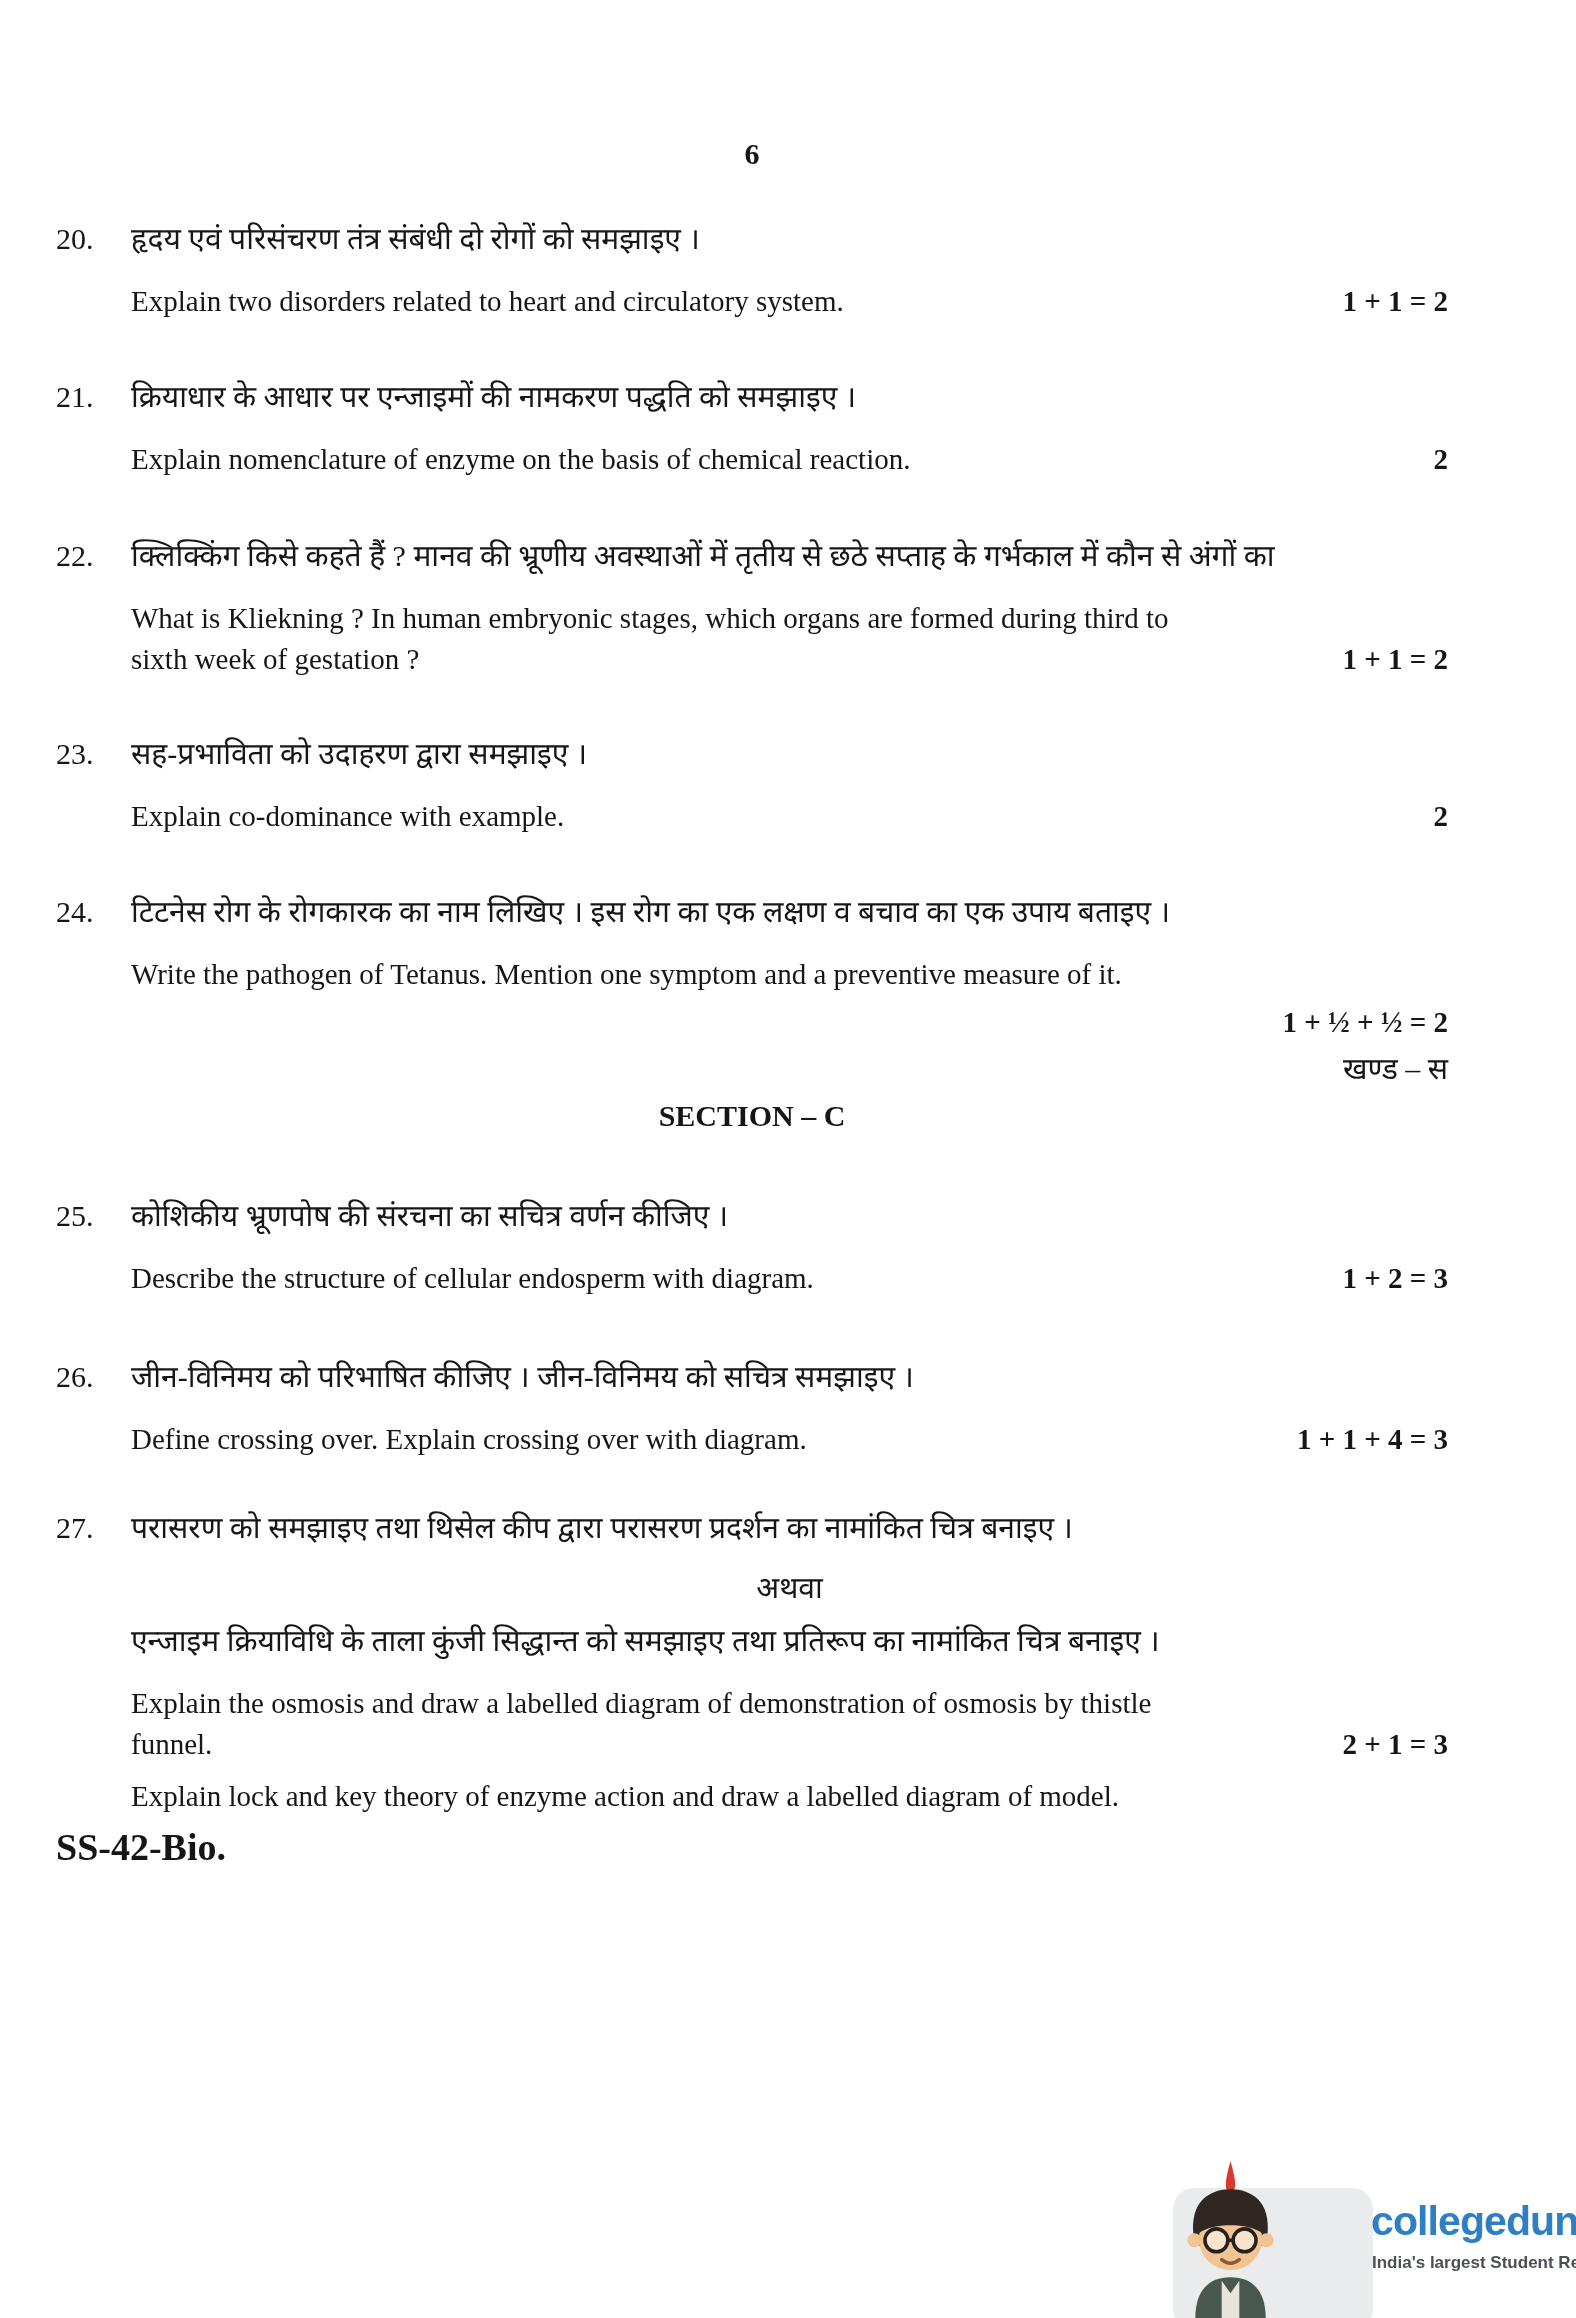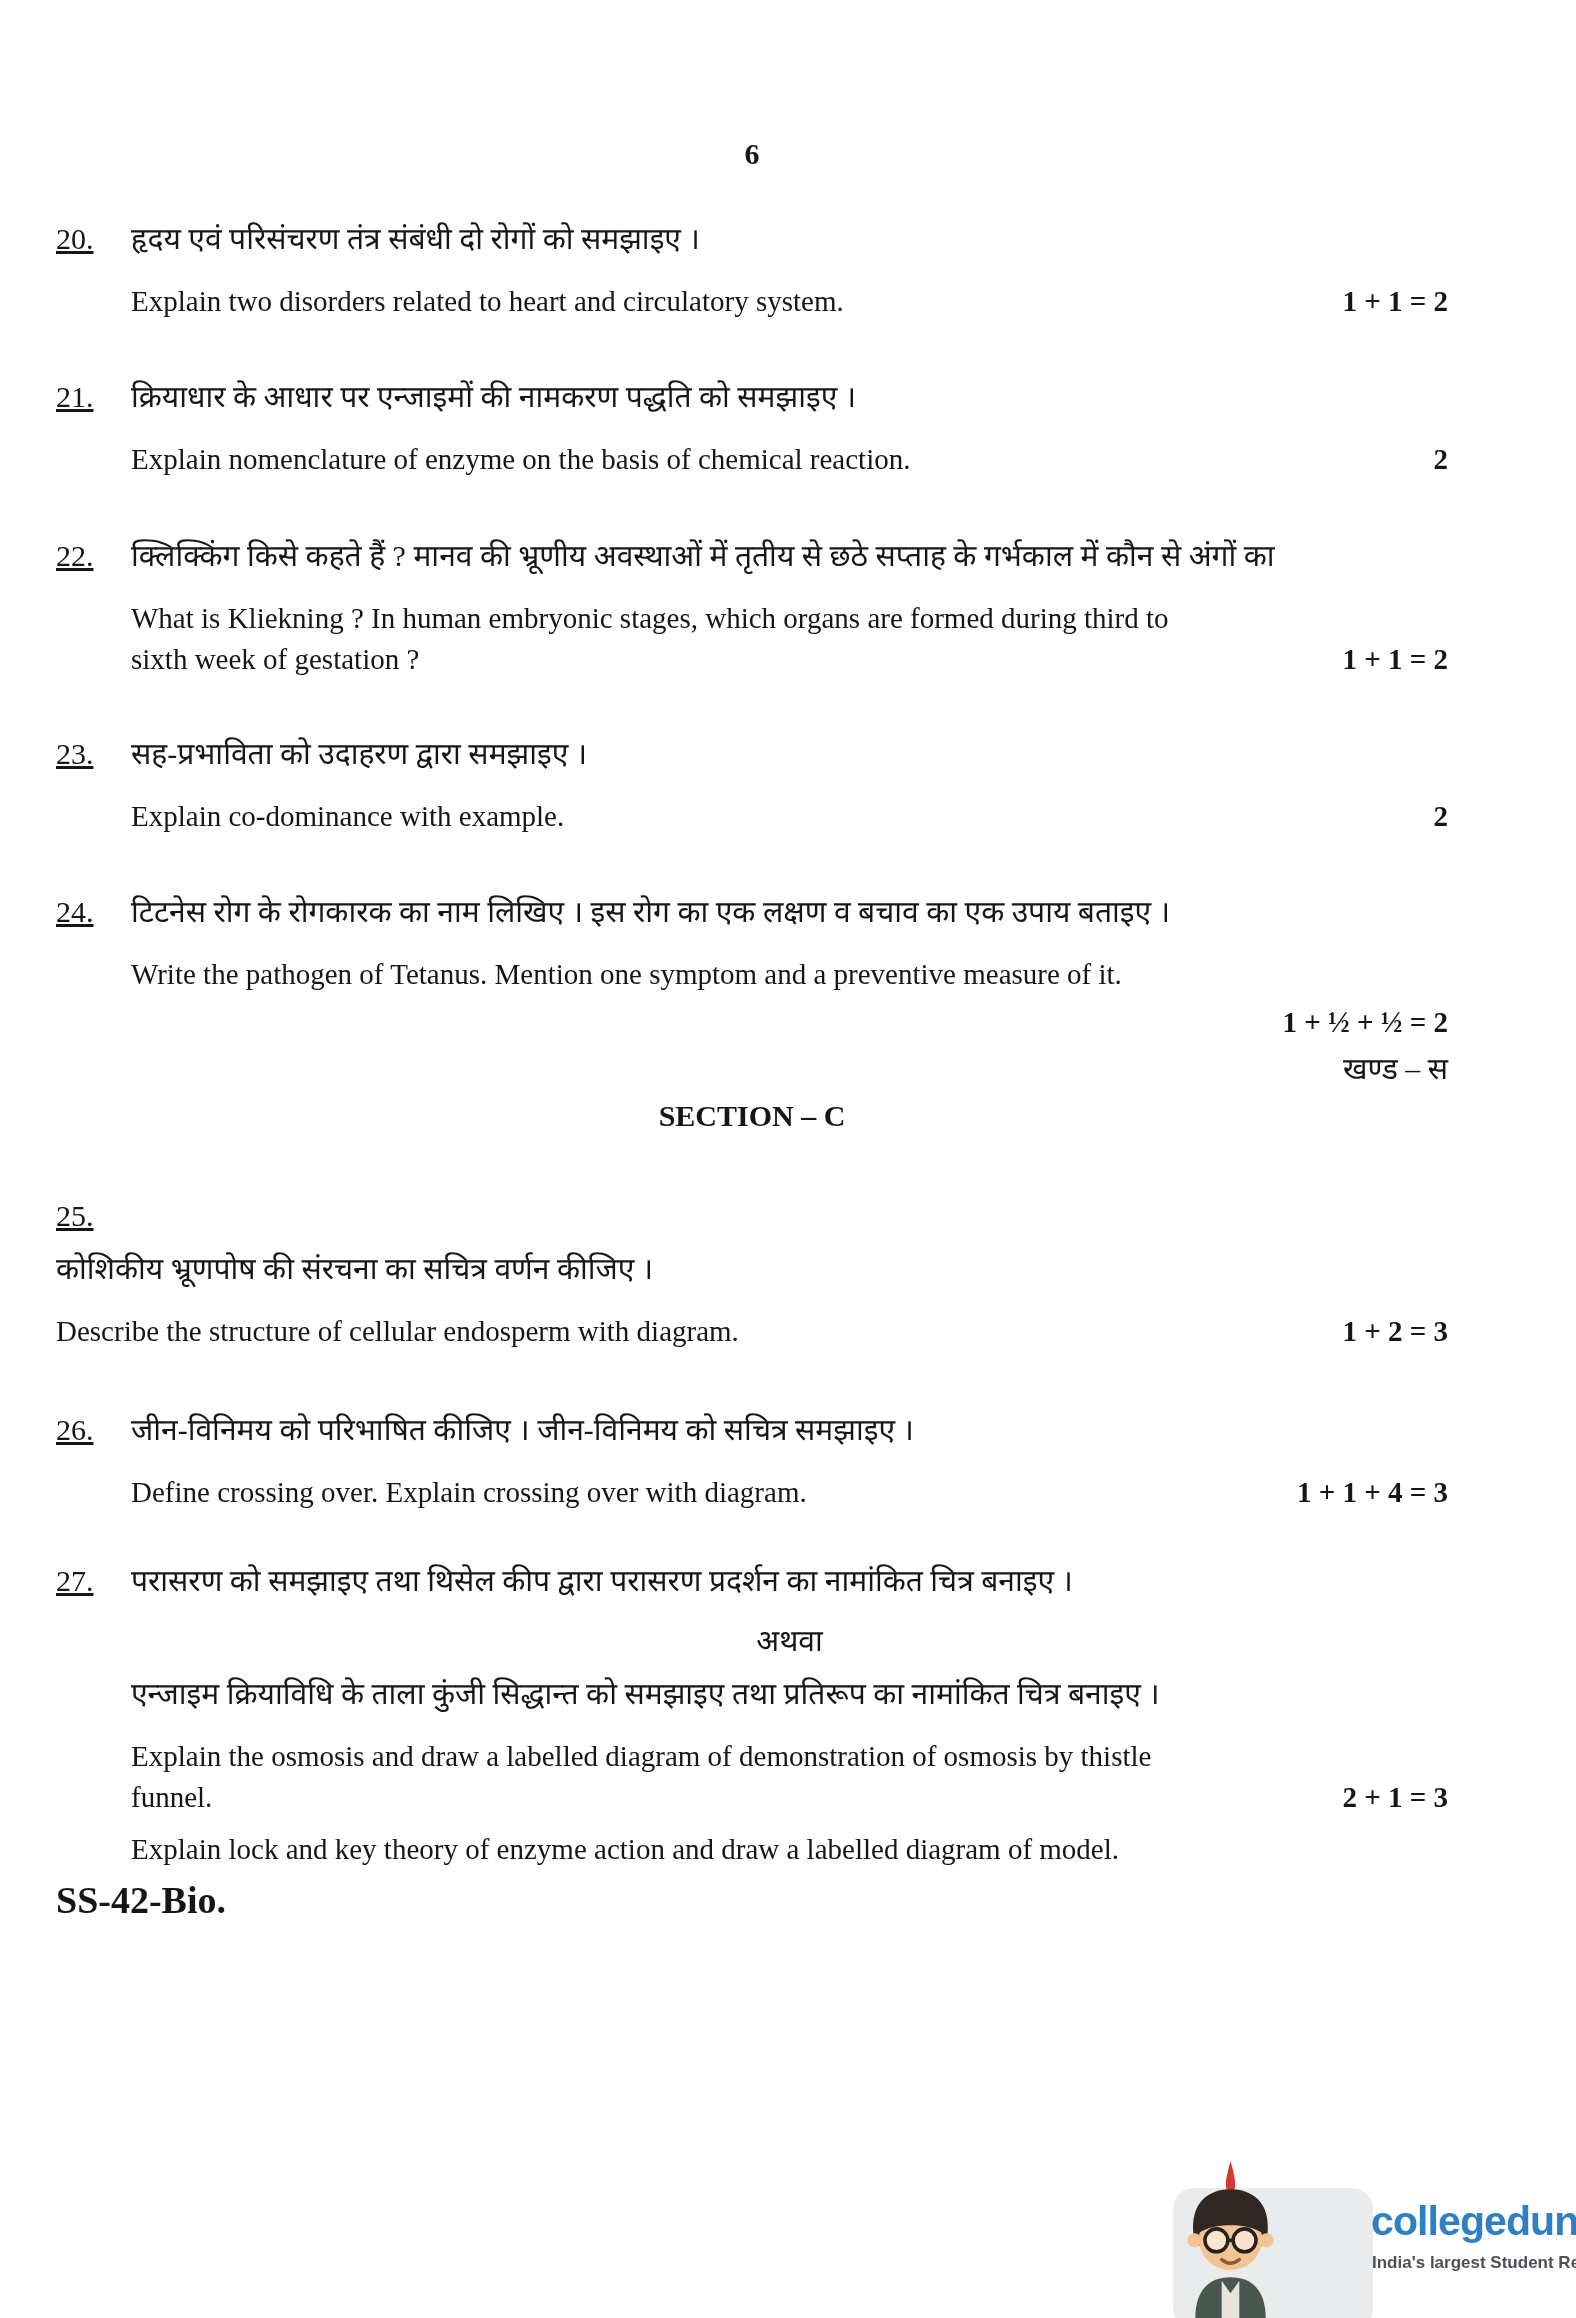--- a/index.html
+++ b/index.html
@@ -9,21 +9,21 @@
     width:1577px; height:2319px;
     background:#ffffff;
     color:#161616;
     font-family:"Liberation Serif","DejaVu Serif",serif;
     overflow:hidden;
   }
   .content { position:absolute; left:56px; top:137px; width:1392px; }
   .pageno { text-align:center; font-weight:bold; font-size:30px; height:40px; }
 
   .q { display:flex; }
-  .qnum { width:75px; flex-shrink:0; font-size:30px; line-height:53px;text-decoration:underline; }
+  .qnum { width:75px; flex-shrink:0; font-size:30px; line-height:53px; }
   .qbody { flex:1; }
 
   .hi { font-size:30px; line-height:53px; font-family:"Liberation Serif","DejaVu Sans",serif; }
   .en { font-size:29px; line-height:41px; }
   .enb { margin-top:16px; }
   .row { display:flex; justify-content:space-between; align-items:baseline; }
   .marks { font-weight:bold; font-size:29px; white-space:nowrap; padding-left:17.7px; }
   .marksline { text-align:right; margin-top:10.6px; }
   .center { text-align:center; }
   .bold { font-weight:bold; }
@@ -119,21 +119,21 @@
           <span class="marks">1 + ½ + ½ = 2</span>
         </div>
       </div>
     </div>
 
     <div class="section">
       <div class="hi sec-hi">खण्ड – स</div>
       <div class="sec-en">SECTION – C</div>
     </div>
 
-    <div class="q" style="margin-top:53px;flex-direction:column;">
+    <div class="q" style="margin-top:53px;">
       <div class="qnum">25.</div>
       <div class="qbody">
         <div class="hi">कोशिकीय भ्रूणपोष की संरचना का सचित्र वर्णन कीजिए ।</div>
         <div class="row enb">
           <span class="en">Describe the structure of cellular endosperm with diagram.</span>
           <span class="marks">1 + 2 = 3</span>
         </div>
       </div>
     </div>
 

